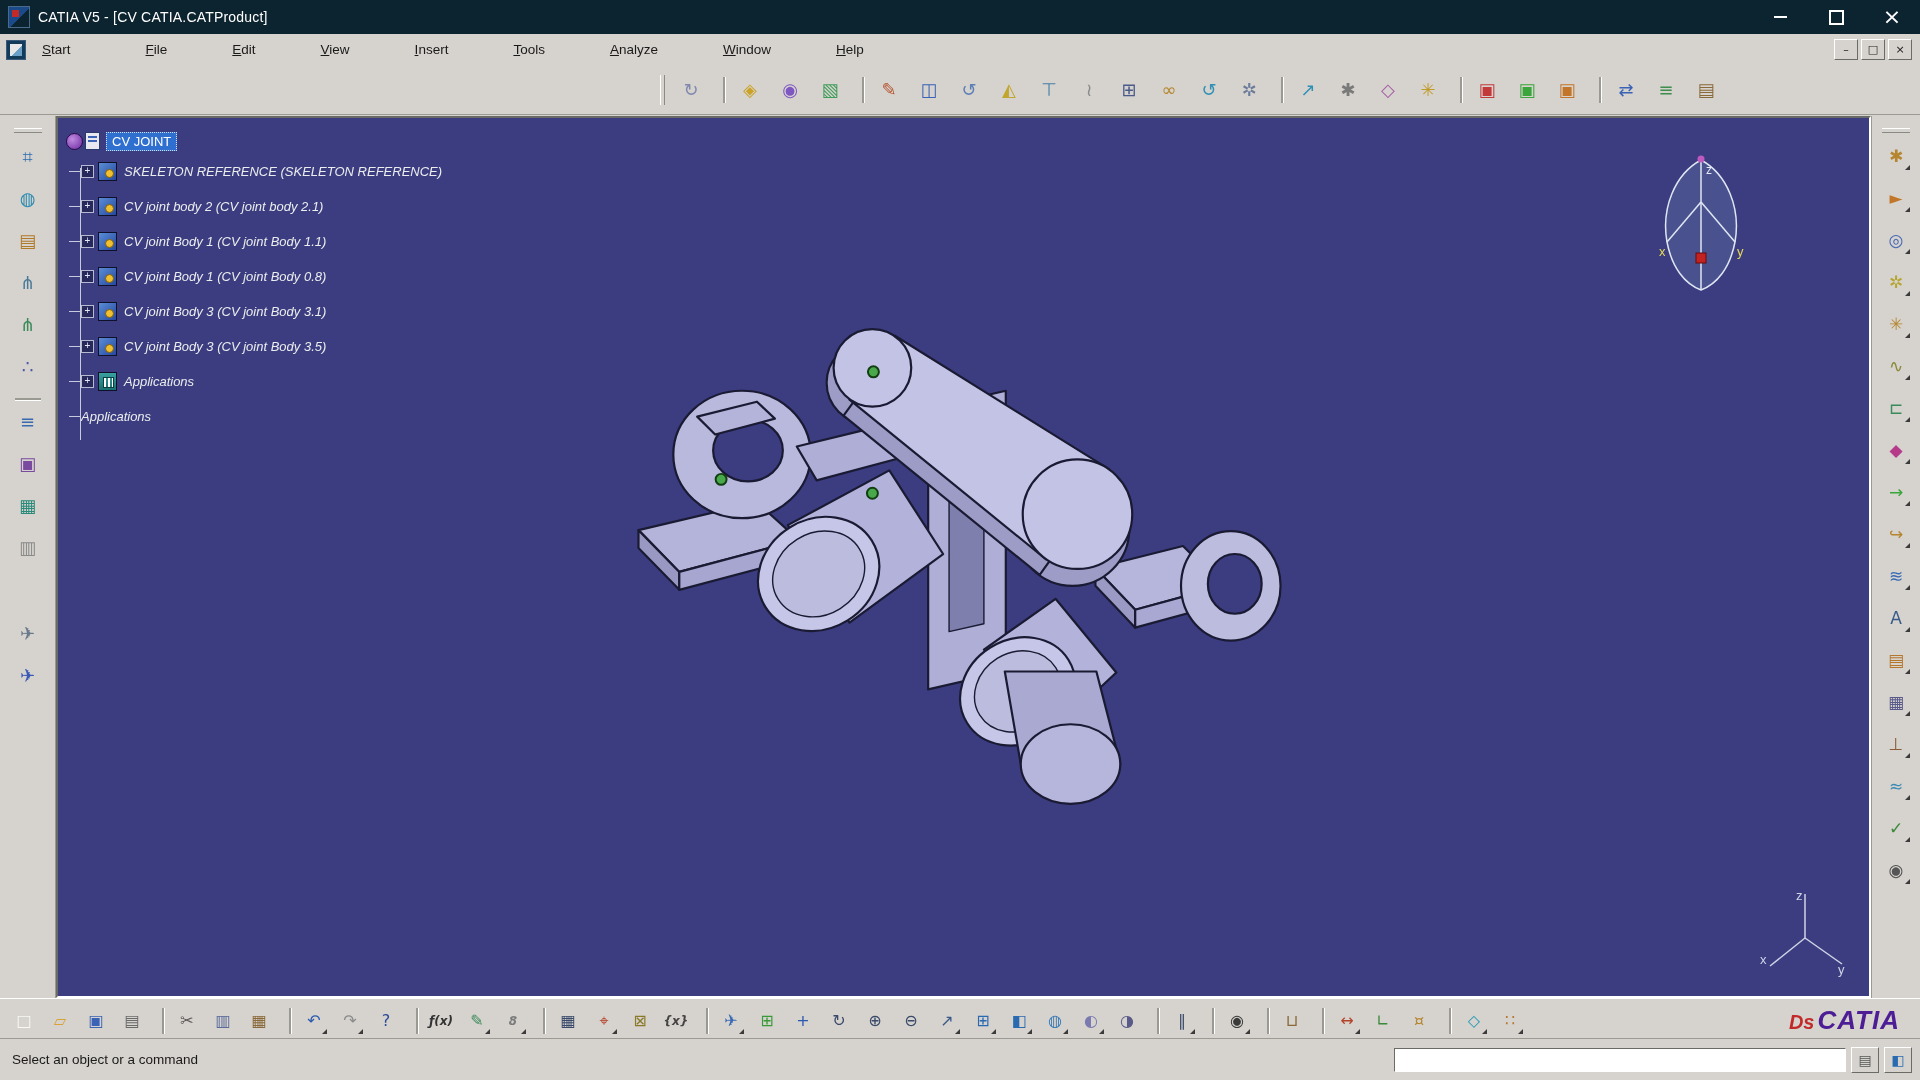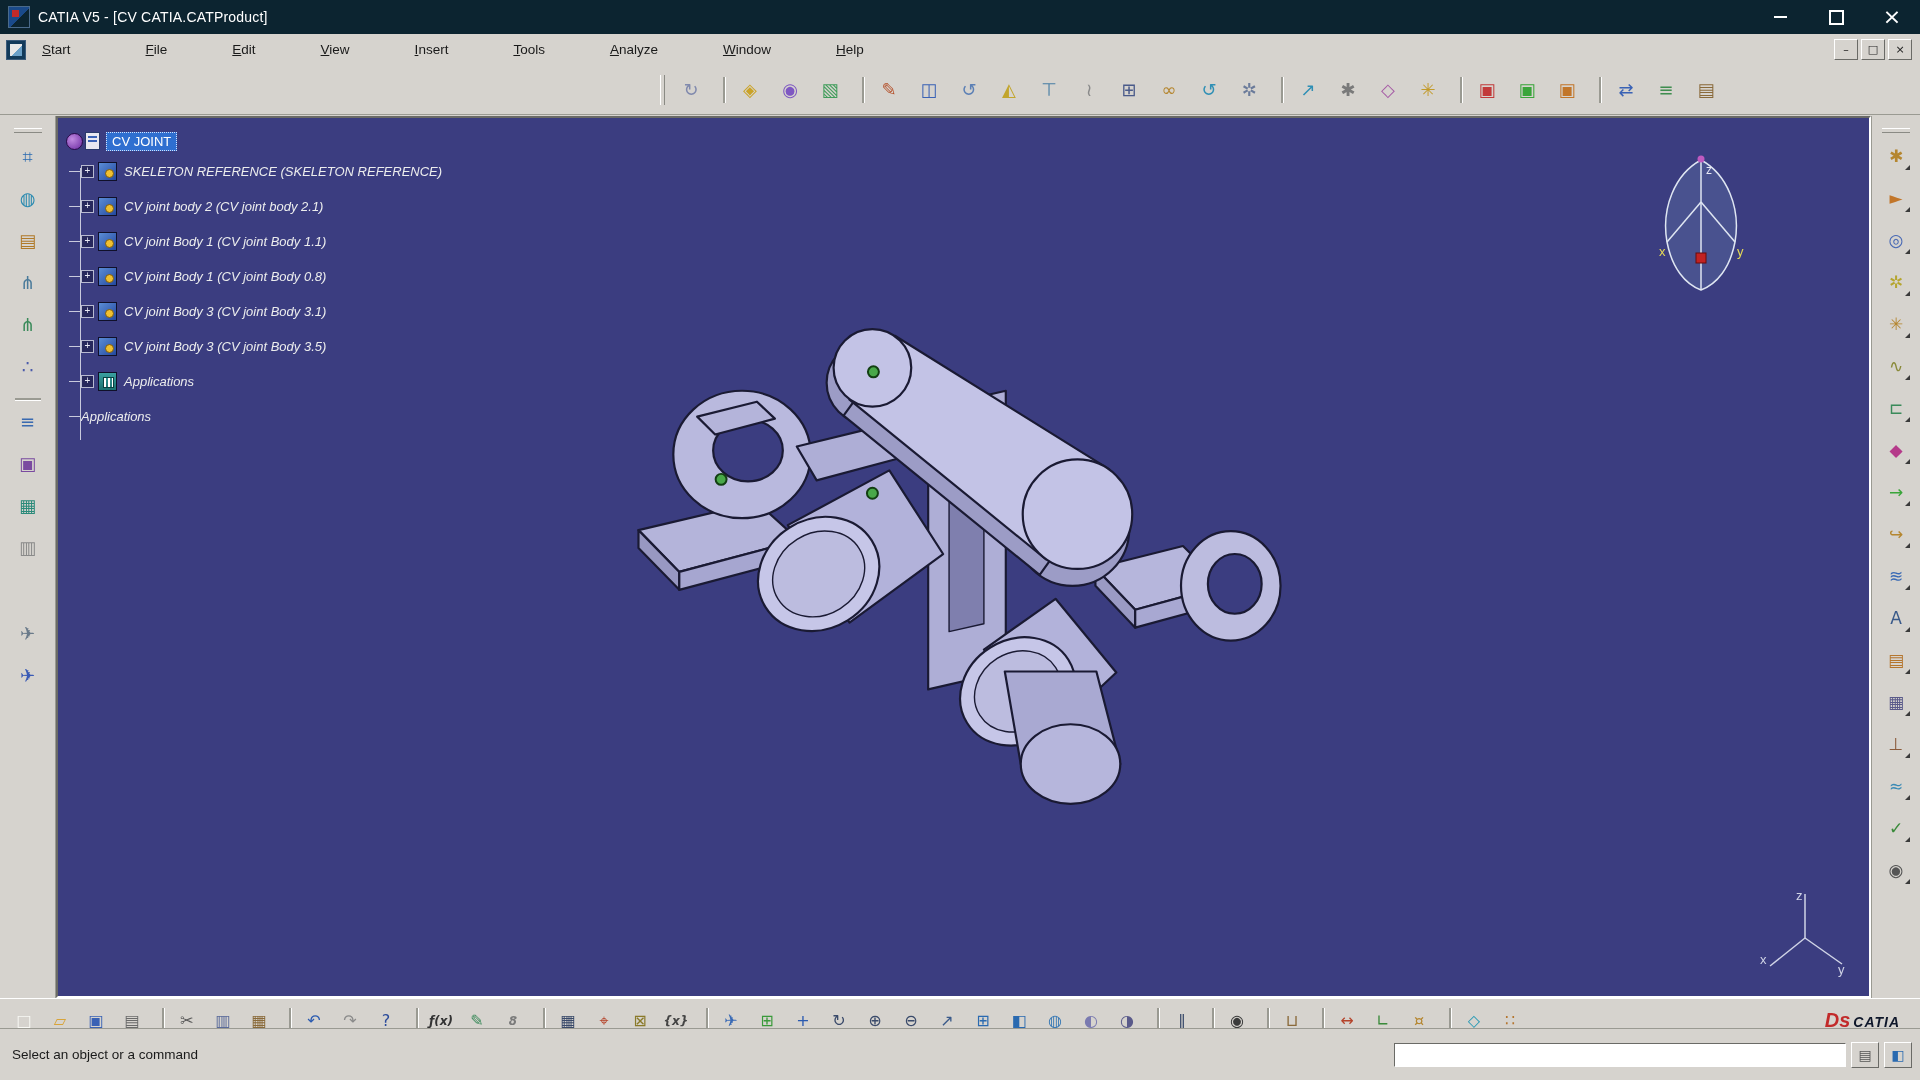--- a/index.html
+++ b/index.html
@@ -52,22 +52,22 @@
   .sidebar-right .ticon{width:30px;height:30px;margin-bottom:12px;}
   .sidebar-right .ticon span{font-size:17px;}
   
   .toolbar-bottom{position:absolute;left:0;right:0;bottom:38px;height:44px;background:#d6d3ce;
     border-top:1px solid #fff;display:flex;align-items:center;padding:0 10px;box-sizing:border-box;}
   .toolbar-bottom .ticon{width:28px;height:28px;margin-right:8px;}
   .toolbar-bottom .ticon span{font-size:16px;}
   .toolbar-bottom .ticon span.txt{font-size:12px;font-weight:bold;font-style:italic;}
   .brand{margin-left:auto;display:flex;align-items:baseline;margin-right:10px;}
   .brand .ds{font-weight:bold;font-style:italic;font-size:20px;color:#c22a2a;margin-right:3px;}
-  .brand .catia{font-weight:bold;font-style:italic;font-size:14px;color:#0f172a;letter-spacing:1px;}
-  .statusbar{position:absolute;left:0;right:0;bottom:0;height:52px;background:#d6d3ce;border-top:1px solid #9a9a92;
+  .brand .catia{font-weight:bold;font-style:italic;font-size:26px;color:#4c1d95;letter-spacing:1px;}
+  .statusbar{position:absolute;left:0;right:0;bottom:0;height:42px;background:#d6d3ce;border-top:1px solid #9a9a92;
     display:flex;align-items:center;font-size:13.5px;color:#1a1a1a;padding:0 8px;box-sizing:border-box;}
   .status-msg{margin-left:4px;}
   .status-right{margin-left:auto;display:flex;align-items:center;gap:5px;}
   .status-input{width:452px;height:24px;border:1px solid;border-color:#6a6a66 #fff #fff #6a6a66;background:#fff;
     font-family:"Liberation Sans",sans-serif;font-size:13px;padding:0 4px;box-sizing:border-box;}
   .status-btn{width:26px;height:24px;background:#d6d3ce;border:1px solid;border-color:#fff #6a6a66 #6a6a66 #fff;
     display:flex;align-items:center;justify-content:center;}
   .status-btn span{font-family:"DejaVu Sans",sans-serif;font-size:14px;}
   
   .viewport{position:absolute;left:56px;top:116px;right:49px;bottom:82px;background:#3b3d80;

